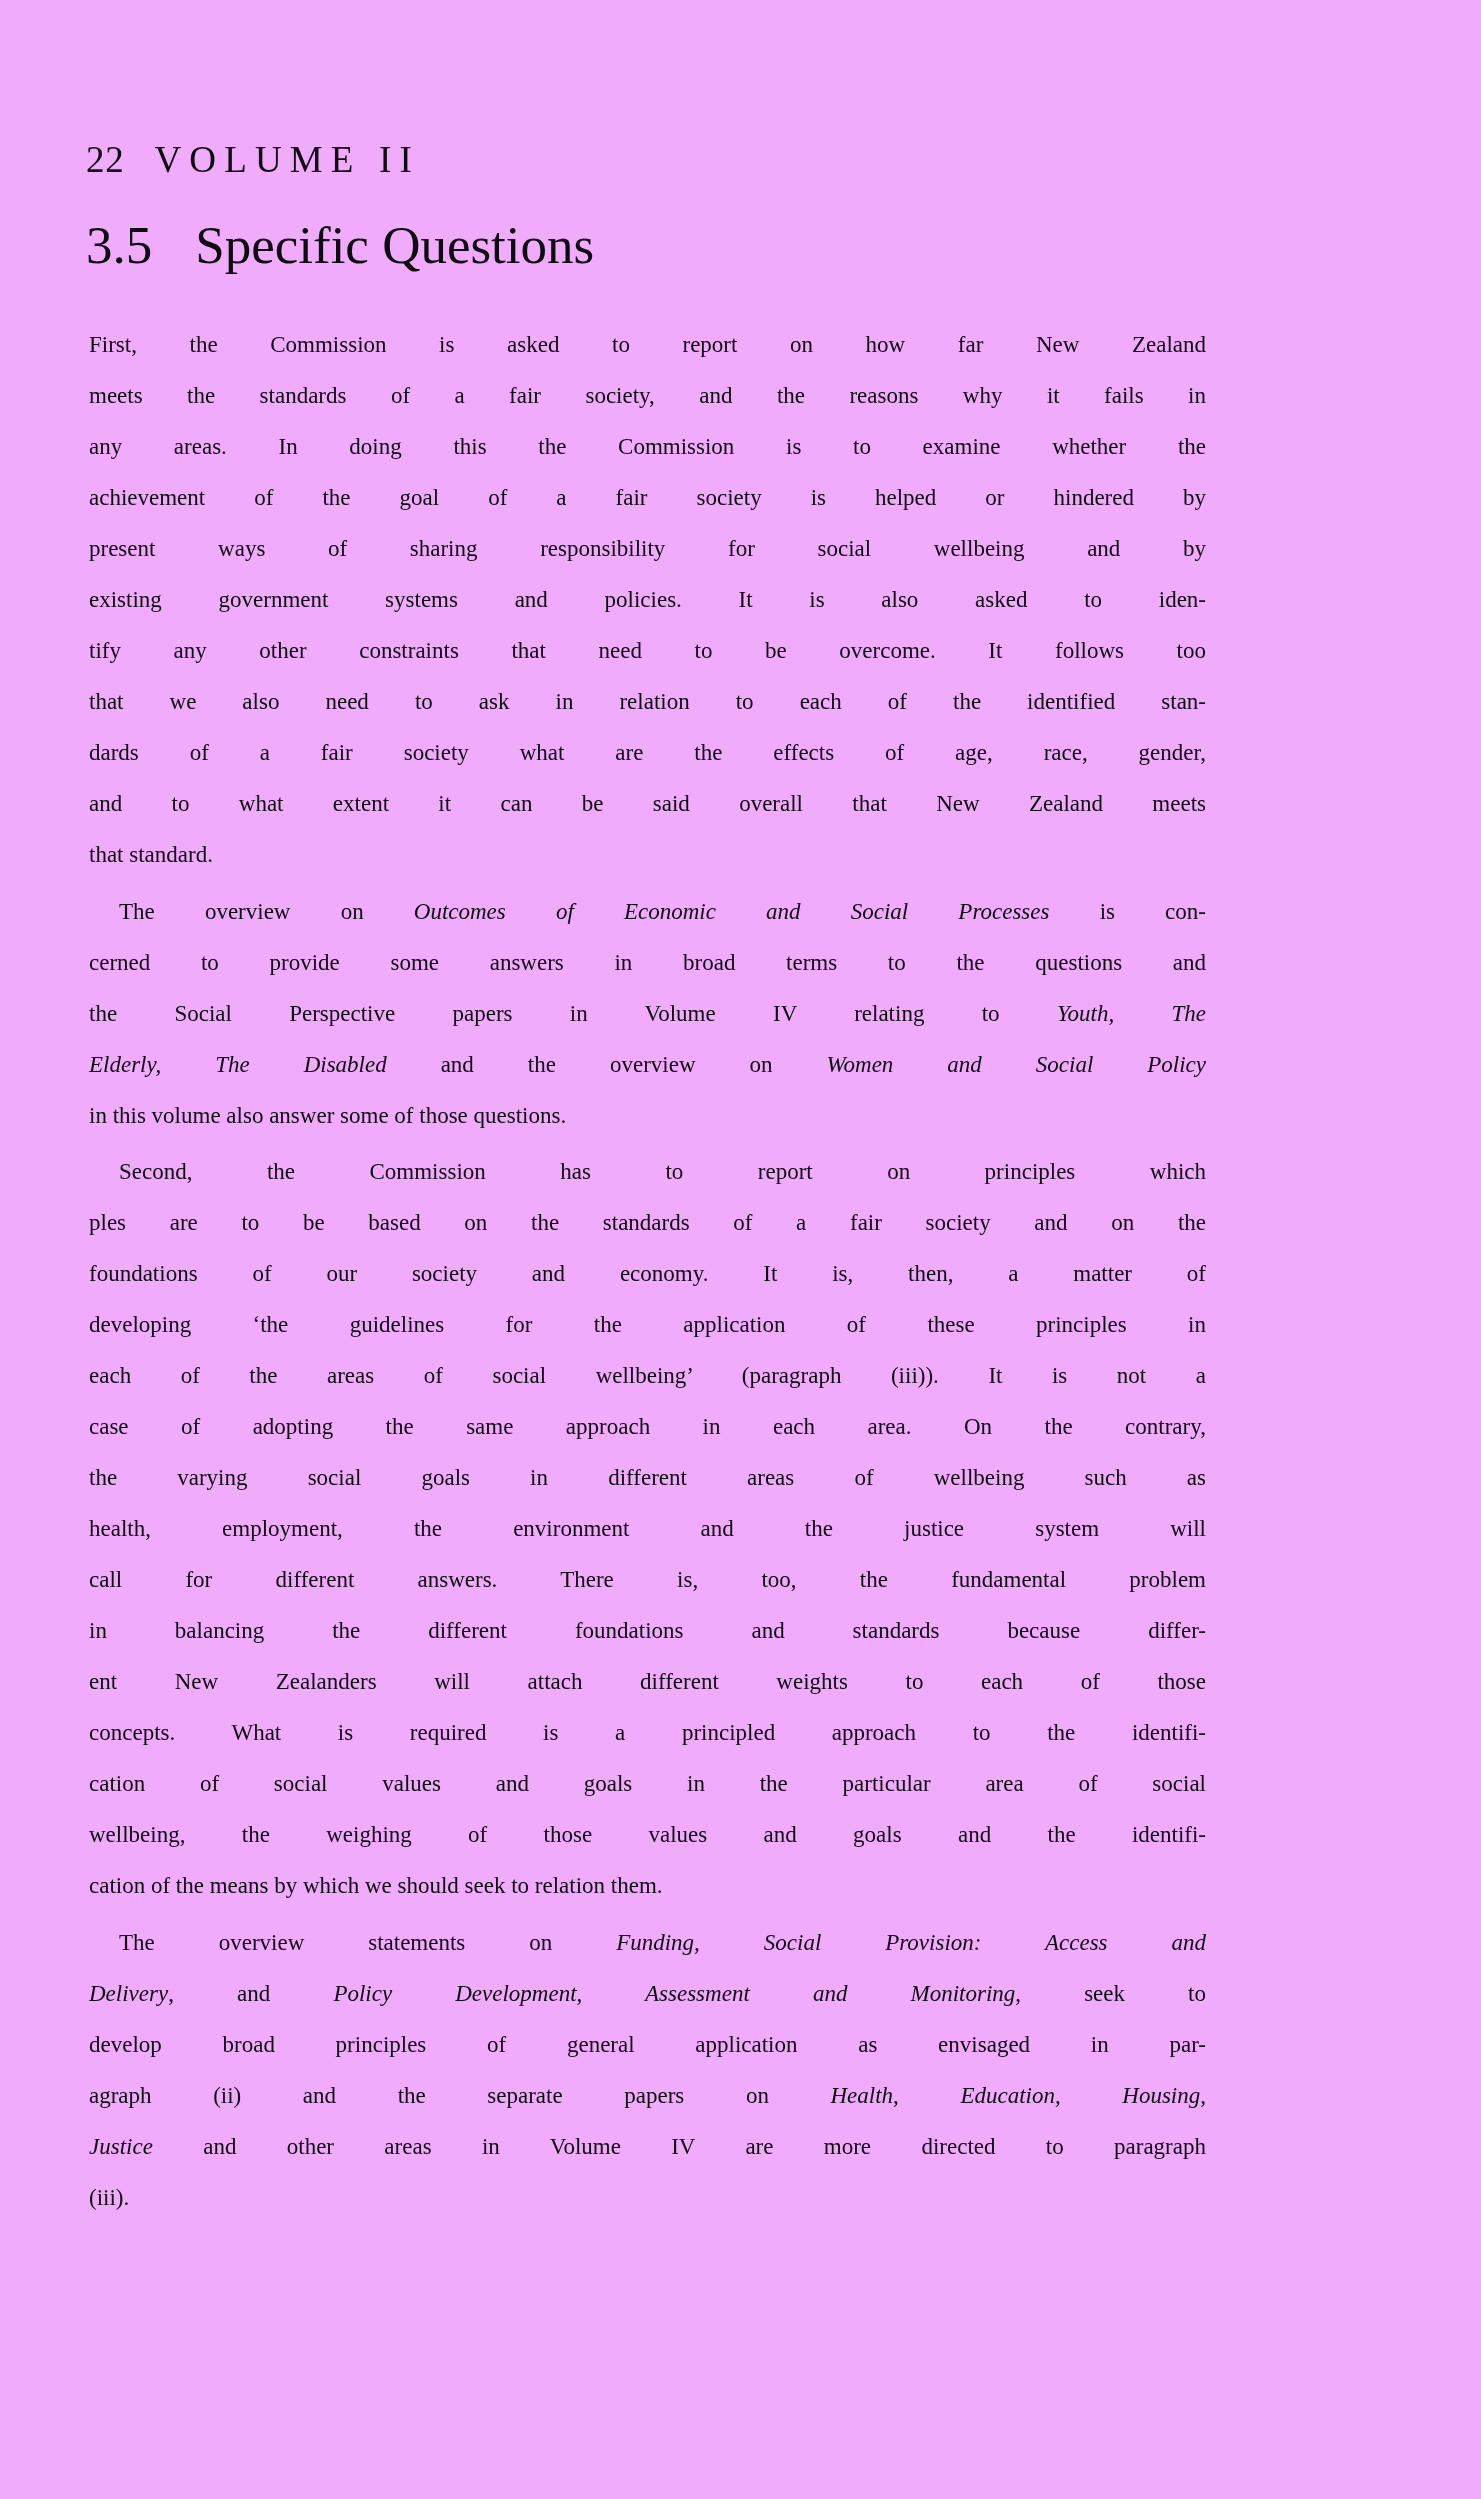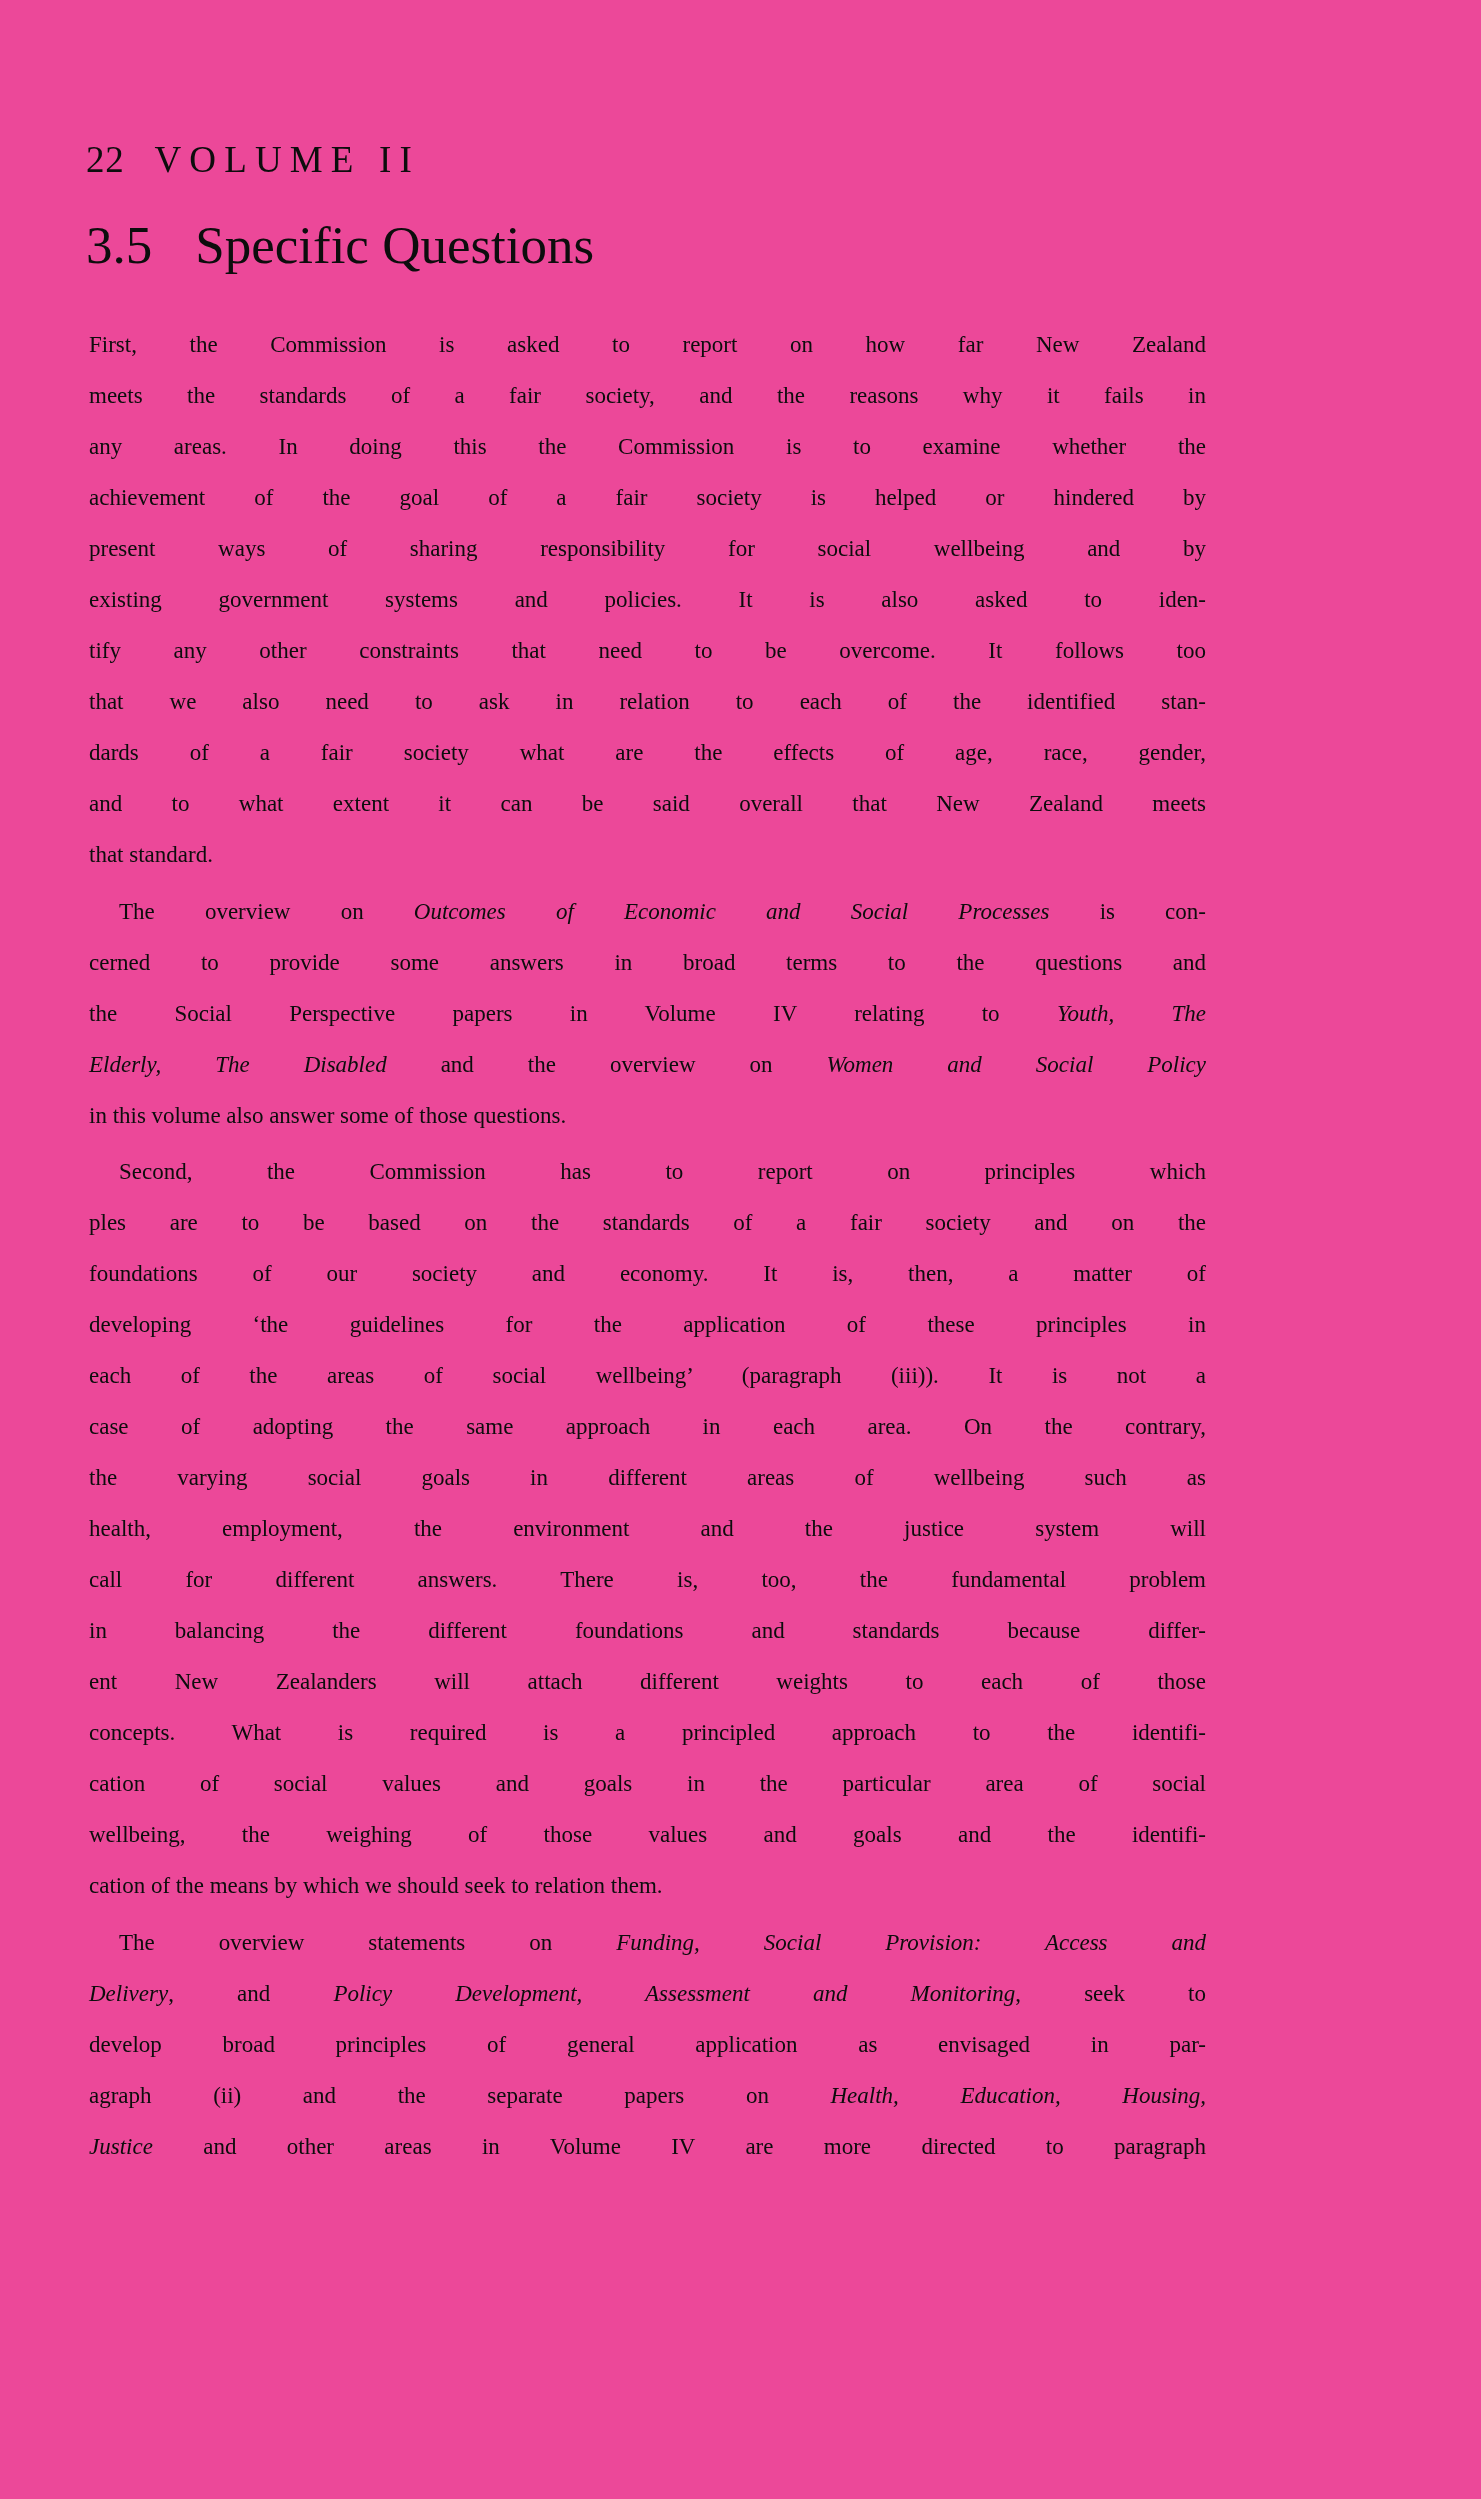--- a/index.html
+++ b/index.html
@@ -4,21 +4,21 @@
 <style>
   html, body {
     margin: 0;
     padding: 0;
     background: #e8e8e6;
   }
   .page {
     position: relative;
     width: 1481px;
     height: 2500px;
-    background: #ec4899;
+    background: #f0abfc;
     color: #0d0d0d;
     font-family: "Liberation Serif", "DejaVu Serif", serif;
     overflow: hidden;
   }
   .runhead {
     position: absolute;
     top: 141px;
     left: 86px;
     font-size: 37px;
     line-height: 1;
@@ -119,17 +119,18 @@
         <div class="line"><span>cation of social values and goals in the particular area of social</span></div>
         <div class="line"><span>wellbeing, the weighing of those values and goals and the identifi-</span></div>
         <div class="line last"><span>cation of the means by which we should seek to relation them.</span></div>
       </div>
       <div class="para indent">
         <div class="line first"><span>The overview statements on </span><span class="it">Funding, Social Provision: Access and</span></div>
         <div class="line"><span class="it">Delivery</span><span>, and </span><span class="it">Policy Development, Assessment and Monitoring</span><span>, seek to</span></div>
         <div class="line"><span>develop broad principles of general application as envisaged in par-</span></div>
         <div class="line"><span>agraph (ii) and the separate papers on </span><span class="it">Health, Education, Housing,</span></div>
         <div class="line"><span class="it">Justice</span><span> and other areas in Volume IV are more directed to paragraph</span></div>
+        <div class="line last"><span>(iii).</span></div>
       </div>
     </section>
 
 </main>
 
 
 </body></html>

